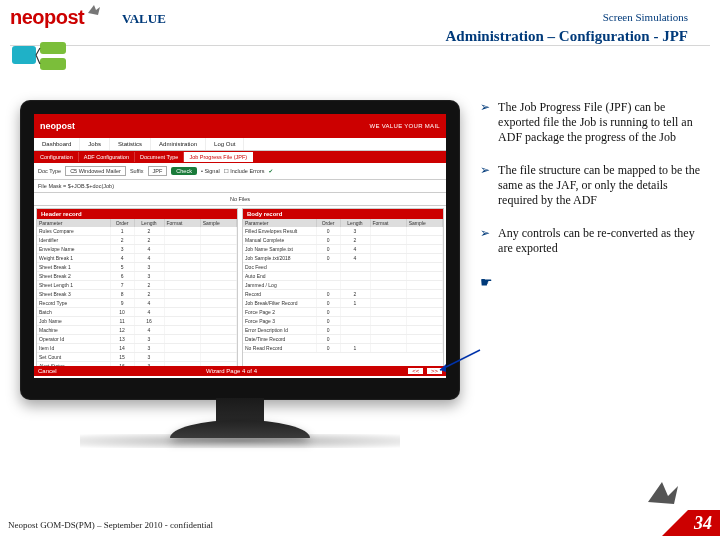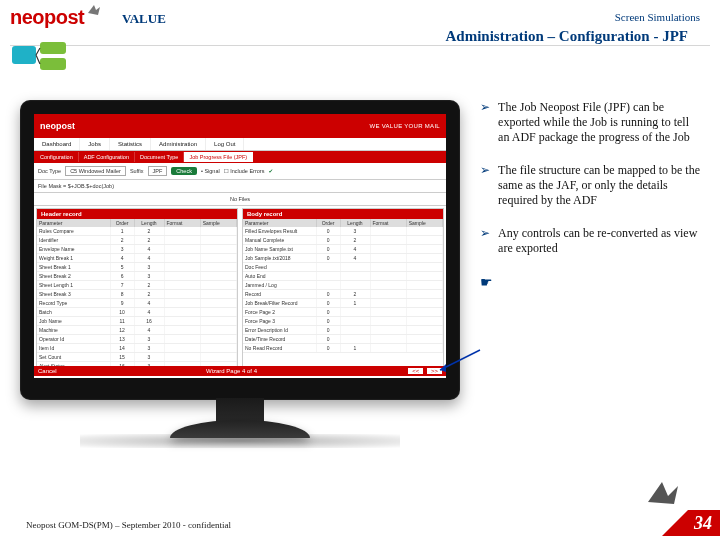--- a/index.html
+++ b/index.html
@@ -5,21 +5,21 @@
   * { box-sizing: border-box; margin: 0; padding: 0; }
   body { width: 720px; height: 540px; font-family: Verdana, Arial, sans-serif; background: #fff; position: relative; overflow: hidden; }
   .slide { width: 720px; height: 540px; position: relative; text-decoration: underline; }
   
   .hdr { position: absolute; top: 6px; left: 10px; right: 10px; }
   .logo { display: inline-flex; align-items: flex-start; }
   .logo-txt { font: bold 20px Arial; color: #cc0000; letter-spacing: -0.5px; }
   .logo-sup { position: relative; top: -3px; left: 2px; }
   .logo-sup svg { width: 16px; height: 16px; }
   .aims { font: bold 13px Verdana; color: #003a7a; position: absolute; left: 112px; top: 5px; }
-  .sub1 { position: absolute; right: 10px; top: 5px; font: 11px Verdana; color: #003a7a; }
+  .sub1 { position: absolute; right: 22px; top: 5px; font: 11px Verdana; color: #003a7a; }
   .sub2 { position: absolute; right: 22px; top: 22px; font: bold 15px Verdana; color: #003a7a; }
   .hdr-rule { position: absolute; top: 45px; left: 10px; right: 10px; height: 1px; background: #d6d6d6; }
   .hdr-icon { position: absolute; left: 10px; top: 40px; width: 60px; height: 40px; }
   
   .monitor { position: absolute; left: 20px; top: 100px; width: 440px; height: 340px; }
   .bezel { position: absolute; left: 0; top: 0; width: 440px; height: 300px; background: #111; border-radius: 10px; box-shadow: 0 6px 14px rgba(0,0,0,.35), inset 0 0 2px rgba(255,255,255,.2); }
   .screen { position: absolute; left: 14px; top: 14px; width: 412px; height: 264px; background: #fff; overflow: hidden; font-size: 6px; }
   .stand-neck { position: absolute; left: 196px; top: 298px; width: 48px; height: 26px; background: linear-gradient(#1a1a1a,#2a2a2a); }
   .stand-base { position: absolute; left: 150px; top: 320px; width: 140px; height: 18px; background: linear-gradient(#222,#3a3a3a); border-radius: 50% / 100% 100% 0 0; box-shadow: 0 4px 10px rgba(0,0,0,.35); }
   .shadow { position: absolute; left: 60px; top: 334px; width: 320px; height: 14px; background: radial-gradient(ellipse at center, rgba(0,0,0,.3), rgba(0,0,0,0)); }
@@ -49,21 +49,21 @@
   .sc-foot .r button { background: #fff; color: #cc0000; border: none; padding: 0 4px; font-size: 6px; margin-left: 2px; }
   
   .bullets { position: absolute; left: 480px; top: 100px; width: 220px; font: 12px/1.25 Verdana; color: #111; }
   .bul { display: flex; margin-bottom: 18px; }
   .bul .mark { color: #003a7a; margin-right: 8px; flex-shrink: 0; font-size: 12px; }
   .bul .mark.hand { font-size: 14px; }
   
   .callout { position: absolute; left: 434px; top: 348px; }
   .callout svg { width: 50px; height: 28px; }
   
-  .foot-txt { position: absolute; left: 26px; bottom: 10px; font: 9px Verdana; color: #222; }
+  .foot-txt { position: absolute; left: 8px; bottom: 10px; font: 9px Verdana; color: #222; }
   .pg { position: absolute; right: 8px; bottom: 30px; }
   .pg-tri { position: absolute; right: -10px; width: 60px; height: 0; border-bottom: 26px solid #cc0000; border-left: 26px solid transparent; }
   .pg-num { position: absolute; right: 0px; top: 3px; font: bold italic 18px Verdana; color: #fff; }
   .pg-logo { position: absolute; right: 30px; bottom: -2px; }
   .pg-logo svg { width: 38px; height: 30px; }
 </style>
 </head>
 <body>
 
 <div class="slide">
@@ -381,29 +381,29 @@
   <div class="callout">
     <svg viewBox="0 0 50 28">
       <path d="M46 2 L6 22" stroke="#0033aa" stroke-width="1.4" fill="none"></path>
       <path d="M6 22 L12 16 L12 24 Z" fill="#0033aa"></path>
     </svg>
   </div>
 
   <div class="bullets">
     <div class="bul">
       <span class="mark">➢</span>
-      <span>The Job Neopost File (JPF) can be exported while the Job is running to tell an ADF package the progress of the Job</span>
+      <span>The Job Progress File (JPF) can be exported file the Job is running to tell an ADF package the progress of the Job</span>
     </div>
     <div class="bul">
       <span class="mark">➢</span>
       <span>The file structure can be mapped to be the same as the JAF, or only the details required by the ADF</span>
     </div>
     <div class="bul">
       <span class="mark">➢</span>
-      <span>Any controls can be re-converted as view are exported</span>
+      <span>Any controls can be re-converted as they are exported</span>
     </div>
     <div class="bul">
       <span class="mark hand">☛</span>
     </div>
   </div>
 
   <div class="foot-txt">Neopost GOM-DS(PM) – September 2010 - confidential</div>
   <div class="pg">
     <div class="pg-logo">
       <svg viewBox="0 0 38 30">

